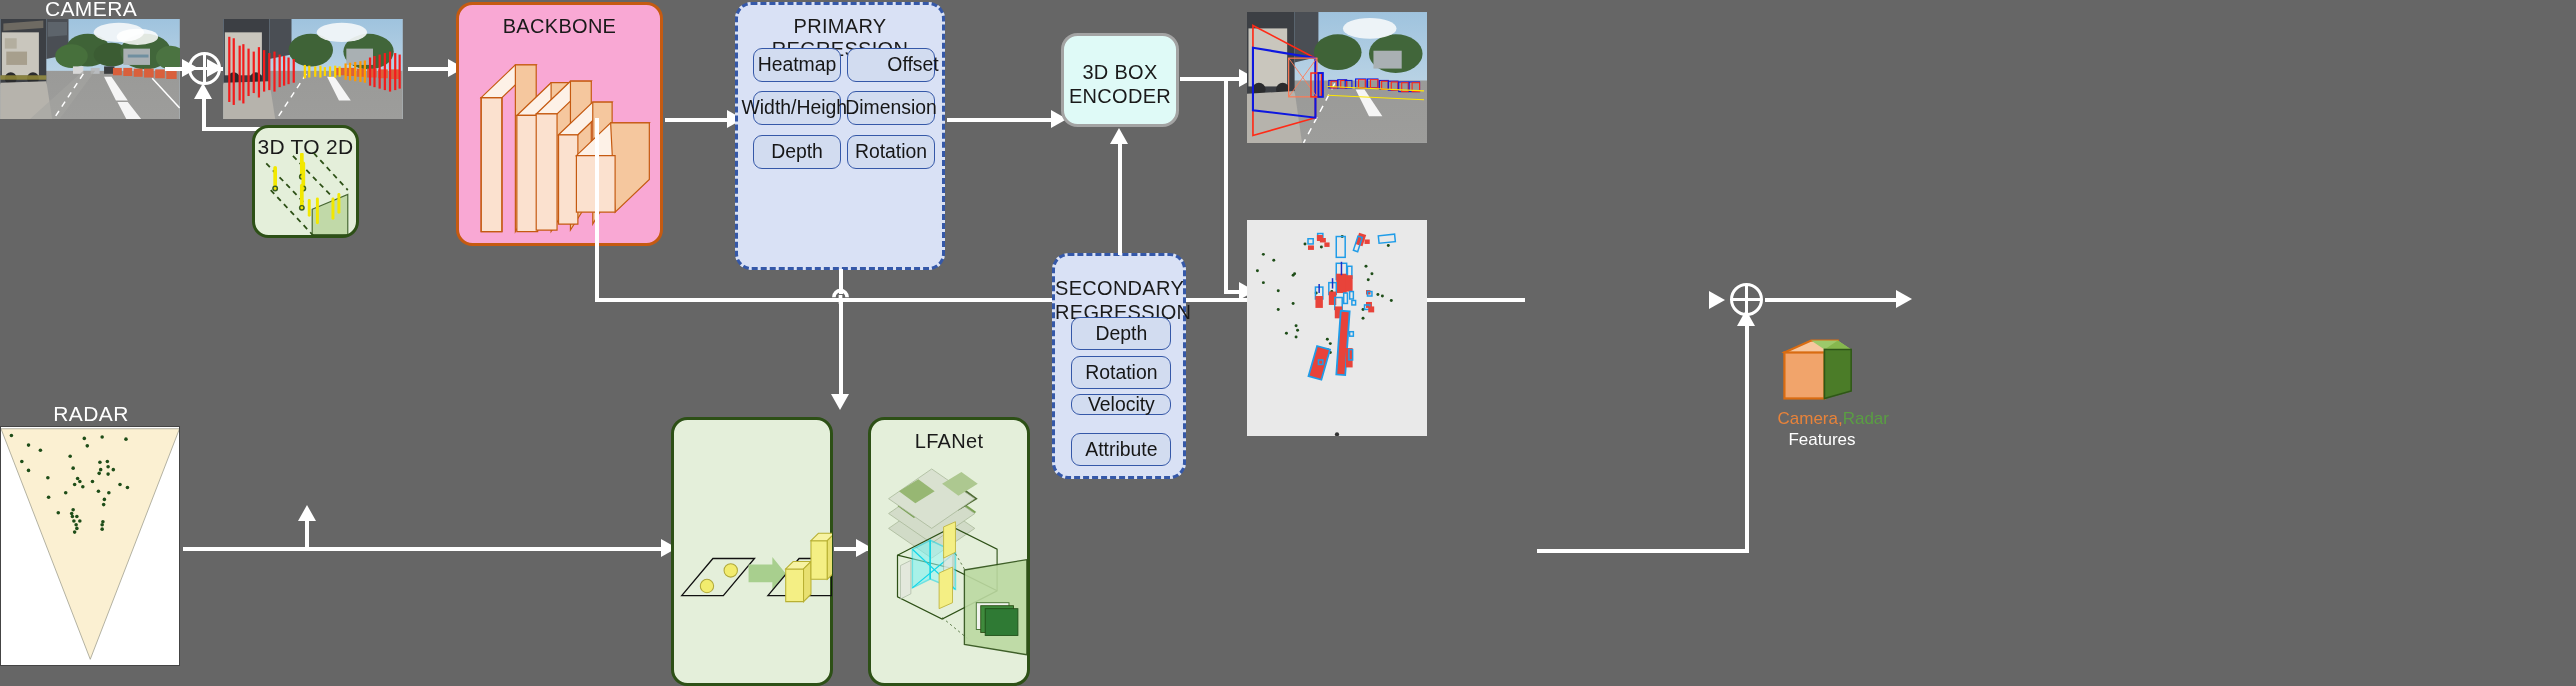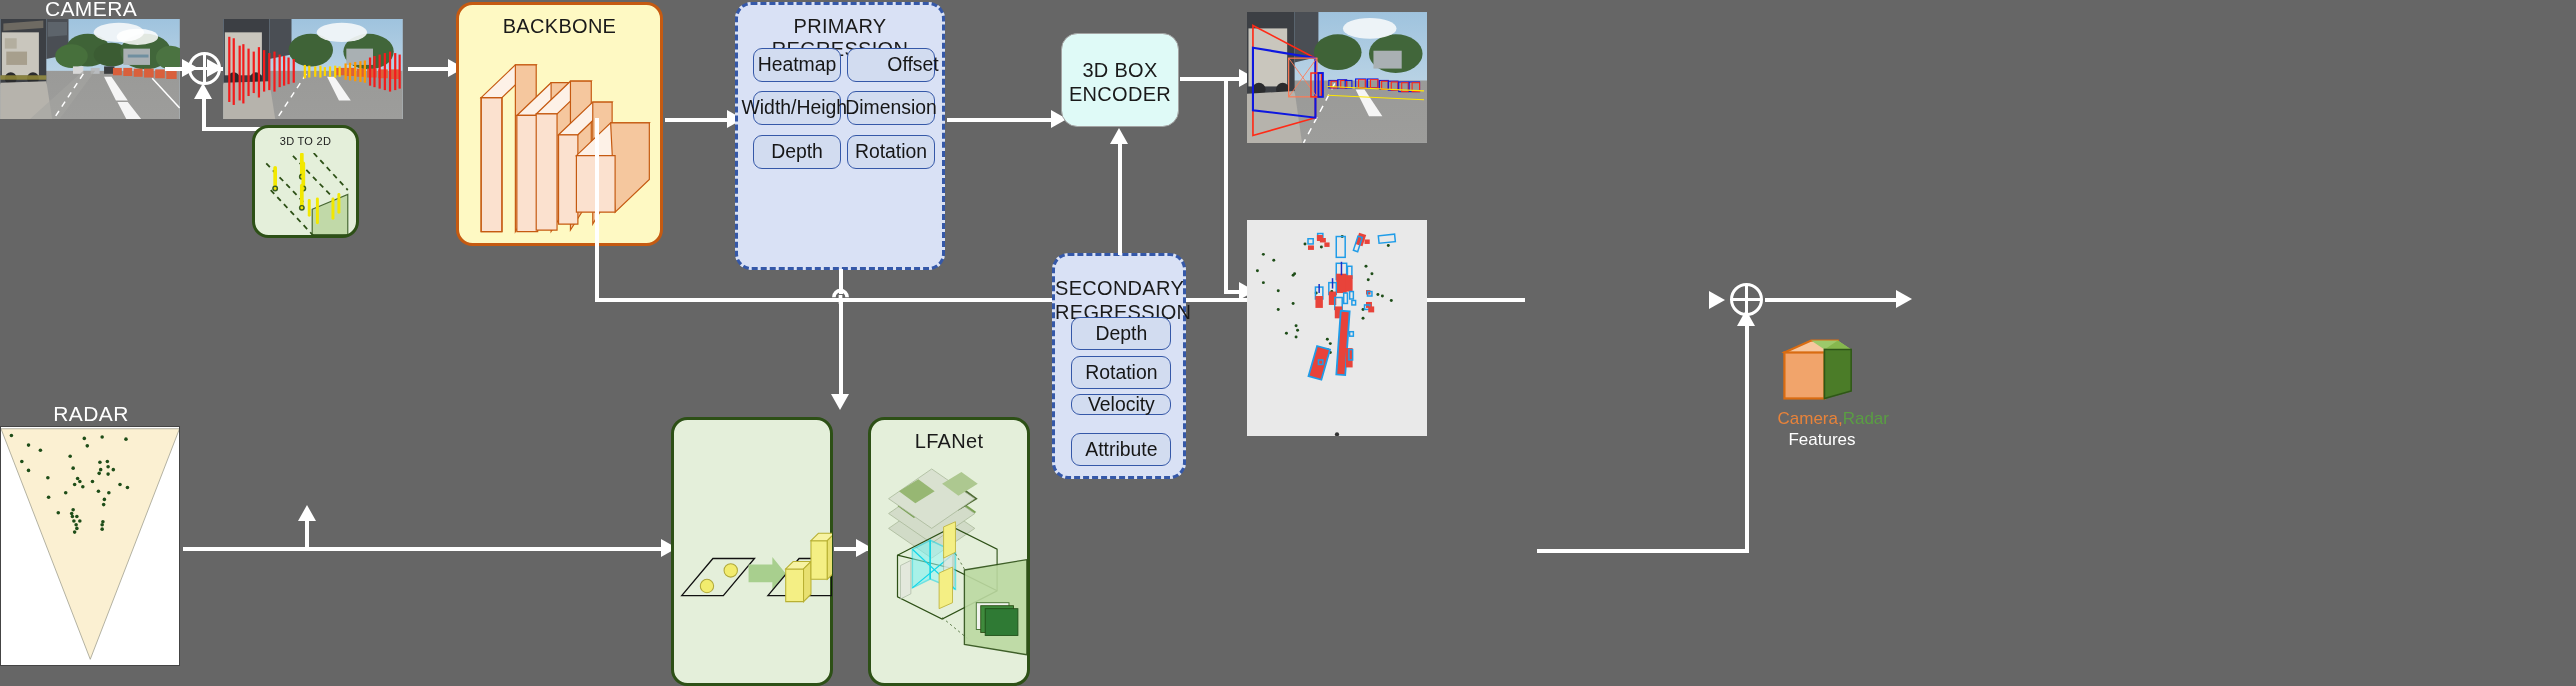--- a/index.html
+++ b/index.html
@@ -4,24 +4,24 @@
 <style>
   html,body{margin:0;padding:0;background:#666666;}
   #stage{position:relative;width:2576px;height:686px;background:#666666;
          font-family:"Liberation Sans", sans-serif;overflow:hidden;}
   .abs{position:absolute;}
   .ttl{position:absolute;color:#ffffff;font-size:21px;letter-spacing:0.4px;
        white-space:nowrap;text-align:center;font-weight:400;}
   .blk{position:absolute;box-sizing:border-box;border-radius:16.4px;}
   .blk-title{position:absolute;left:0;right:0;top:10.4px;text-align:center;
              font-size:20px;color:#1a1a1a;letter-spacing:0.3px;font-weight:400;line-height:1.18;}
-  .blk-orange{background:#fef9c3;border:3px solid #c55a11;}
+  .blk-orange{background:#f9a8d4;border:3px solid #c55a11;}
   .blk-green{background:#e4efda;border:3px solid #2d5016;}
   .blk-blue{background:#d9e1f5;border:3px dashed #3558a8;}
-  .blk-teal{background:#dffaf7;border:1px solid #a3a3a3;}
+  .blk-teal{background:#dffaf7;border:3px solid #a3a3a3;}
   .pill{position:absolute;box-sizing:border-box;background:#d2dcf0;
         border:1.5px solid #3558a8;border-radius:9px;display:flex;
         align-items:center;justify-content:center;font-size:19.4px;color:#161616;}
   .imgbox{position:absolute;overflow:hidden;background:#8a8f94;}
   .wire{position:absolute;background:#ffffff;}
   .ah{position:absolute;width:0;height:0;}
   .ah-r{border-top:9.7px solid transparent;border-bottom:9.7px solid transparent;border-left:16.4px solid #fff;}
   .ah-d{border-left:9.7px solid transparent;border-right:9.7px solid transparent;border-top:16.4px solid #fff;}
   .ah-u{border-left:9.7px solid transparent;border-right:9.7px solid transparent;border-bottom:16.4px solid #fff;}
   .plusnode{position:absolute;width:33px;height:33px;border:3px solid #fff;border-radius:50%;box-sizing:border-box;}
@@ -348,21 +348,21 @@
       </g>
     </svg>
   </div>
 
   <div class="wire" style="left:183px;top:547px;width:491px;height:3.7px;"></div>
   <div class="ah ah-r" style="left:661px;top:539px;"></div>
   <div class="wire" style="left:305px;top:519px;width:3.7px;height:30px;"></div>
   <div class="ah ah-u" style="left:298px;top:505px;"></div>
 
   <div class="blk blk-green" style="left:252px;top:125px;width:107px;height:113px;">
-    <div class="blk-title" style="top:7.4px;font-size:11px;">3D TO 2D</div>
+    <div class="blk-title" style="top:7.4px;font-size:21px;">3D TO 2D</div>
     <svg class="abs" style="left:4.5px;top:25px;" width="97" height="83" viewBox="0 0 130 112">
       <g stroke="#2d5016" stroke-width="2.4" stroke-dasharray="7 6" fill="none">
         <path d="M8 14 L58 66"></path>
           <path d="M44 4 L94 56"></path>
           <path d="M72 0 L118 50"></path>
           <path d="M14 50 L72 112"></path>
       </g>
       <polygon points="70,76 118,56 118,110 70,110" fill="#bcd6a0" stroke="#2d5016" stroke-width="1.6" opacity=".85"></polygon>
       <g stroke-linecap="round">
         <path d="M20 20 L20 48" stroke="#f2e800" stroke-width="5"></path>

